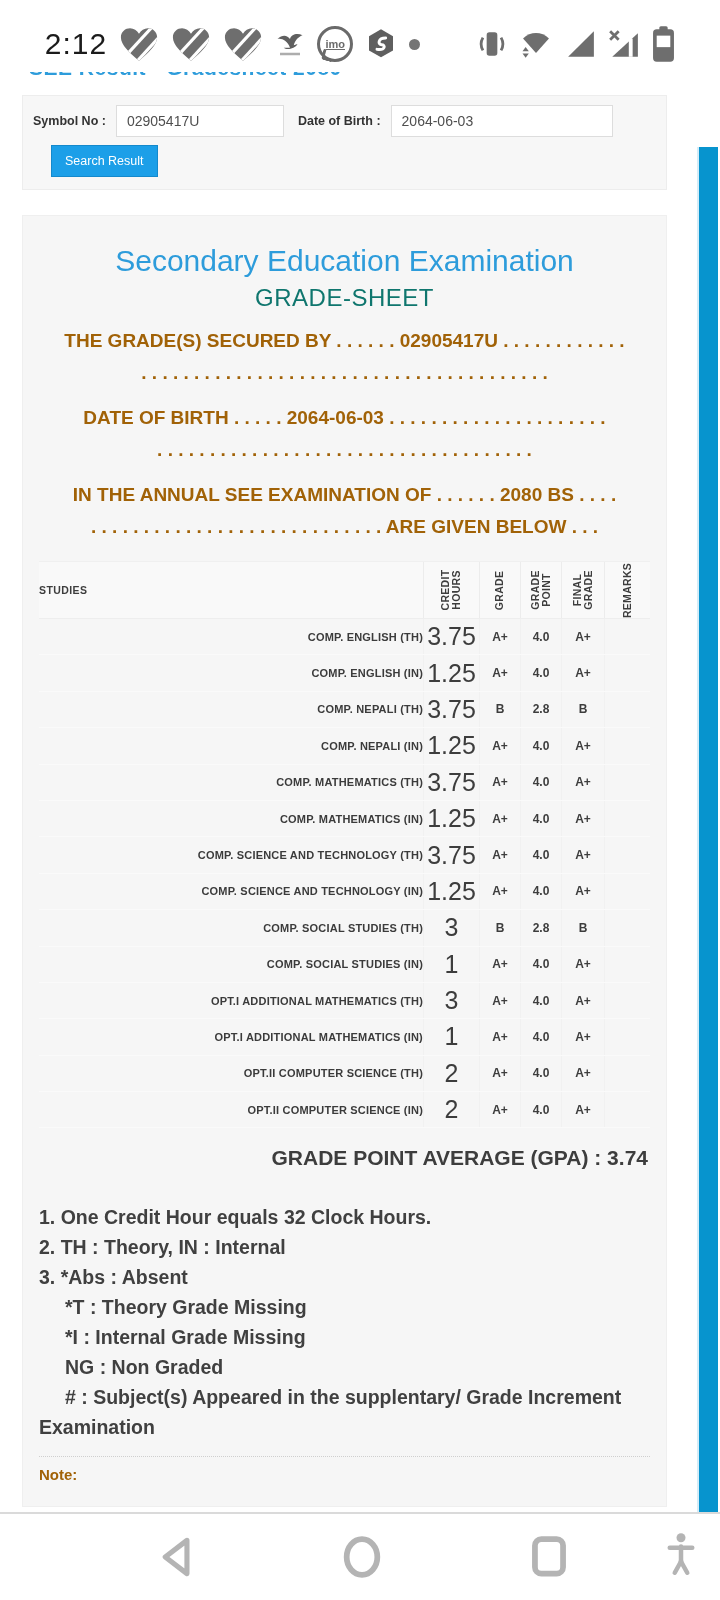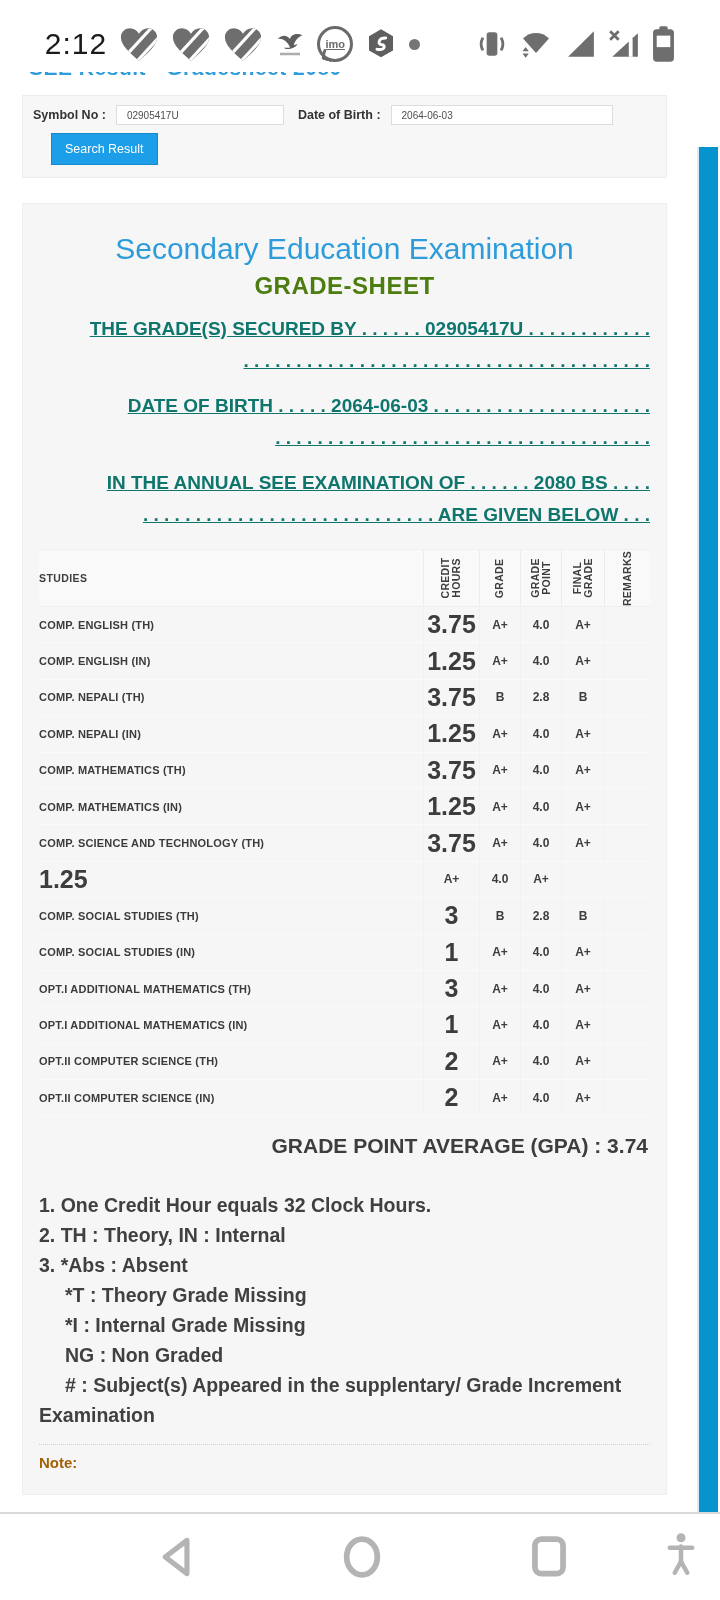--- a/index.html
+++ b/index.html
@@ -17,45 +17,45 @@
   .sb-gap { width:34px; }
 
   
   .page { position:relative; height:1440px; background:#fff; overflow:hidden; }
   .clipped-header { height:19px; overflow:hidden; }
   .clipped-header span { display:block; margin-top:-16px; padding-left:29px; font-size:21px; font-weight:bold; color:#2d9cdb; letter-spacing:.5px; }
 
   .search-card { margin:4px 0 0 22px; width:645px; background:#f7f7f7; border:1px solid #ededed; padding:9px 10px 12px 10px; }
   .form-row { display:flex; align-items:center; }
   .form-label { font-size:12.5px; font-weight:bold; color:#333; white-space:nowrap; }
-  .form-input { height:20px; background:#fff; border:1px solid #ddd; font-size:10px; color:#4f4f4f; padding:0 10px; font-family:"Liberation Sans",sans-serif; }
+  .form-input { height:32px; background:#fff; border:1px solid #ddd; font-size:14px; color:#4f4f4f; padding:0 10px; font-family:"Liberation Sans",sans-serif; }
   .input-symbol { width:168px; margin-left:10px; }
   .lbl-dob { margin-left:14px; }
   .input-dob { width:222px; margin-left:10px; }
   .search-btn { margin:8px 0 0 18px; background:#1c9fe8; border:1px solid #1489cc; color:#fff; font-size:12.5px; padding:8px 13px; cursor:pointer; font-family:"Liberation Sans",sans-serif; }
 
   .sheet-card { margin:25px 0 0 22px; width:645px; height:1292px; background:#f6f6f6; border:1px solid #efefef; padding:0 16px; overflow:hidden; }
   .sheet-title { margin-top:28px; text-align:center; font-size:30px; font-weight:normal; color:#2d9cdb; }
-  .sheet-subtitle { margin-top:6px; text-align:center; font-size:24px; font-weight:bold; color:#4d7c0f; letter-spacing:.5px; }
-  .dot-block { margin-top:13px; text-align:right; font-size:19px; font-weight:bold; color:#0f766e; line-height:32px;text-decoration:underline; }
+  .sheet-subtitle { margin-top:6px; text-align:center; font-size:24px; font-weight:normal; color:#0f766e; letter-spacing:.5px; }
+  .dot-block { margin-top:13px; text-align:center; font-size:19px; font-weight:bold; color:#a16207; line-height:32px; }
   .dot-block:first-of-type { margin-top:24px; }
 
   
   .gtable { margin-top:18px; }
   .trow { display:grid; grid-template-columns:1fr 56px 41px 41px 43px 46px; align-items:center; }
   .thead { height:58px; background:#f9f9f9; border-top:1px solid #f0f0f0; border-bottom:1px solid #eeeeee; }
   .thead > div { height:100%; display:flex; align-items:center; justify-content:center; border-left:1px solid #ececec; }
   .thead > div:first-child { justify-content:flex-start; border-left:none; }
   .th-subjects { font-size:10.5px; font-weight:bold; color:#3d3d3d; letter-spacing:.4px; }
   .vlabel { transform:rotate(-90deg); white-space:pre-line; font-size:10.5px; font-weight:bold; color:#3d3d3d; line-height:11px; text-align:center; letter-spacing:.3px; }
   .tbody .trow { height:36.4px; border-bottom:1px solid #fafafa; }
   .tbody .trow > div { height:100%; display:flex; align-items:center; justify-content:center; border-left:1px solid #f1f1f1; }
-  .tbody .trow > div:first-child { justify-content:flex-start; border-left:none; }
+  .tbody .trow > div:first-child { justify-content:flex-end; border-left:none; }
   .cell-subject { font-size:11px; font-weight:bold; color:#3b3b3b; letter-spacing:.2px; }
-  .cell-credit { font-size:25px; font-weight:bold; color:#3d3d3d; }
+  .cell-credit { font-size:25px; font-weight:normal; color:#3d3d3d; }
   .cell-small { font-size:12px; font-weight:bold; color:#3d3d3d; }
 
   .gpa-line { margin-top:18px; text-align:right; font-size:21px; font-weight:bold; color:#3d3d3d; padding-right:2px; }
 
   .notes { margin-top:32px; }
   .note-line { font-size:19.5px; font-weight:bold; color:#404040; line-height:30px; }
   .note-line.indent { text-indent:26px; }
   .note-footer { margin-top:14px; border-top:1px dotted #cfcfcf; padding-top:9px; font-size:15px; font-weight:bold; color:#a16207; }
 
   
@@ -370,20 +370,23 @@
               </div>
               <div>
                 <span class="cell-small">A+</span>
               </div>
               <div>
                 <span class="cell-small"></span>
               </div>
             </div>
             <div class="trow">
               <div>
+                <span class="cell-subject">COMP. SCIENCE AND TECHNOLOGY (IN)</span>
+              </div>
+              <div>
                 <span class="cell-credit">1.25</span>
               </div>
               <div>
                 <span class="cell-small">A+</span>
               </div>
               <div>
                 <span class="cell-small">4.0</span>
               </div>
               <div>
                 <span class="cell-small">A+</span>

